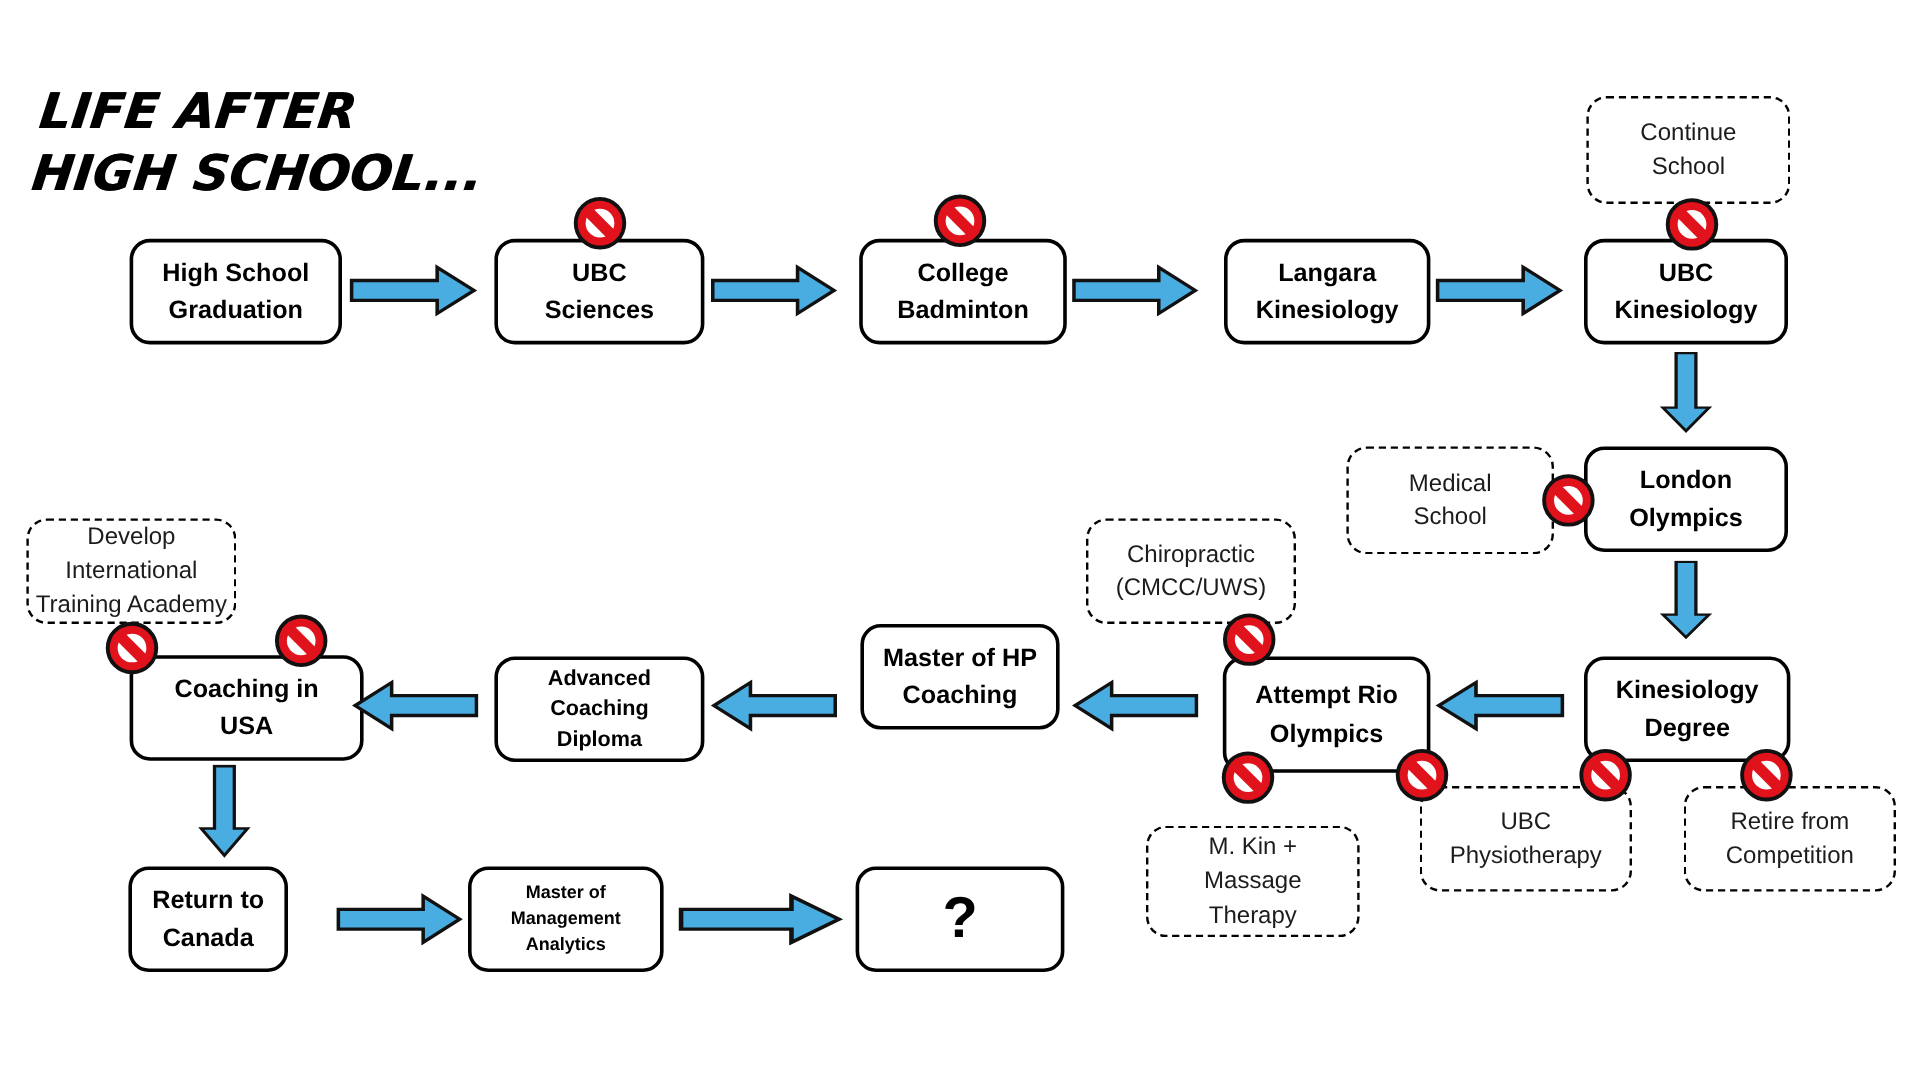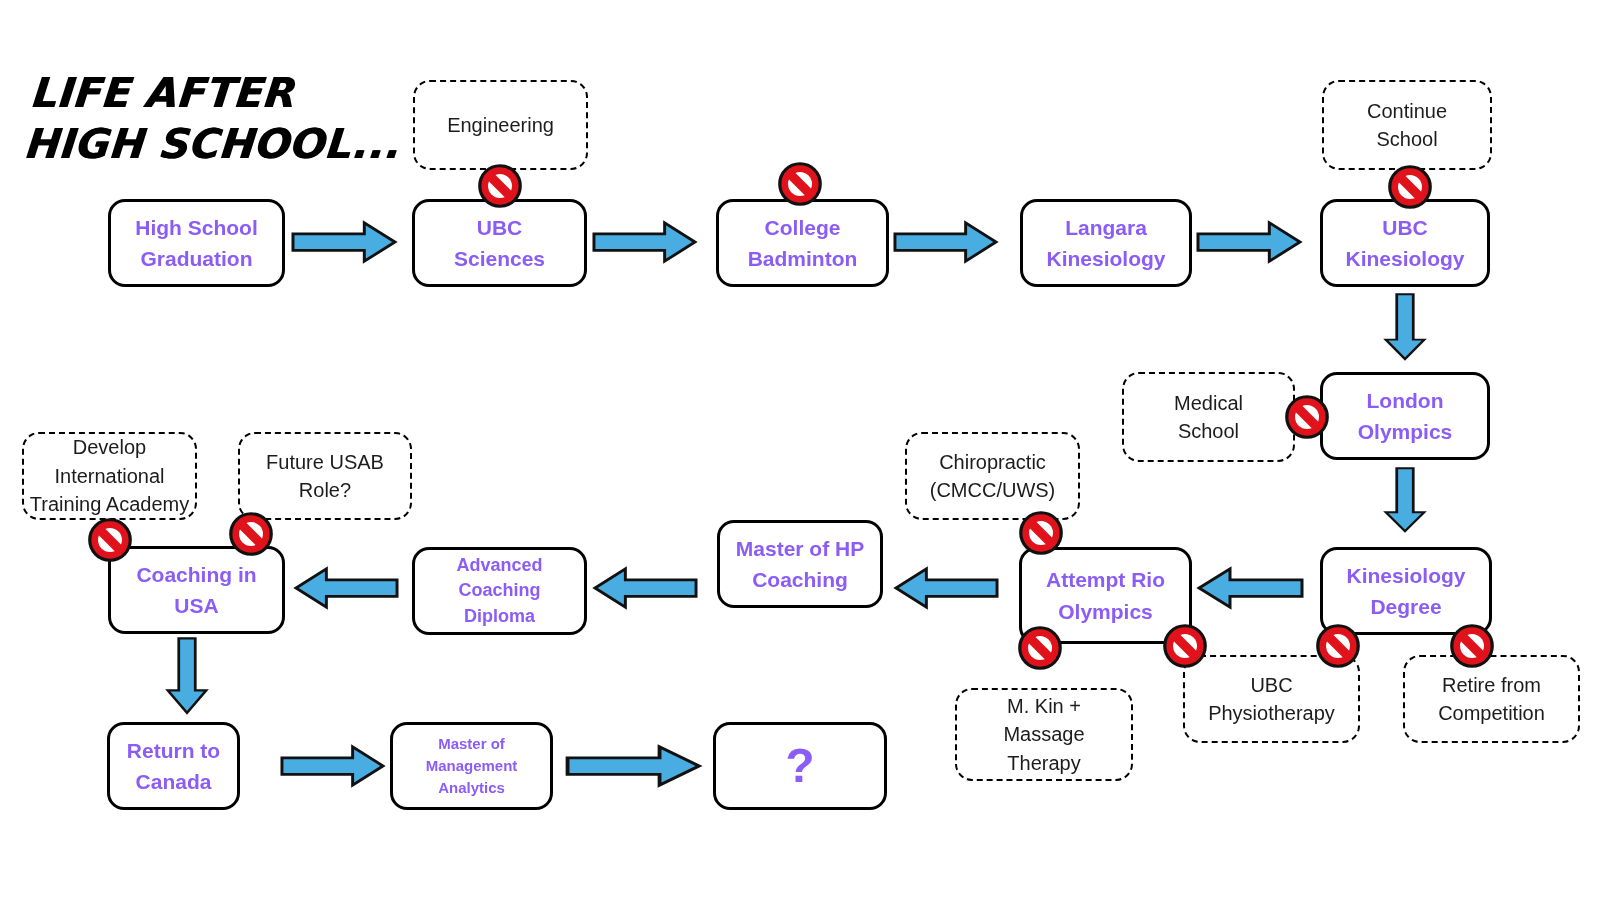--- a/index.html
+++ b/index.html
@@ -5,21 +5,21 @@
   html,body{margin:0;padding:0;background:#fff}
   .canvas{position:relative;width:1600px;height:900px;background:#fff;overflow:hidden;
           font-family:"Liberation Sans",sans-serif}
   .title{position:absolute;left:30px;top:68px;color:#000;
          font-family:"DejaVu Sans",sans-serif;font-weight:bold;font-style:italic;
          font-size:41px;line-height:1.24;letter-spacing:.5px;transform:skewX(-7deg);
          text-shadow:.8px 0 0 #000}
   .node{position:absolute;background:#fff;border:3px solid #000;border-radius:17px;
         display:flex;align-items:center;justify-content:center;text-align:center;
         box-sizing:border-box}
-  .node .lbl{white-space:pre-line;font-weight:bold;font-size:21px;line-height:1.5;color:#8b5cf6}
+  .node .lbl{white-space:pre-line;font-weight:bold;font-size:21px;line-height:1.5;color:#000000}
   .node.dashed{border-style:dashed;border-width:2.5px}
   .node.dashed .lbl{font-weight:normal;color:#1c1c1c;font-size:20px;line-height:1.42}
   .lbl.fs19{font-size:19px}
   .lbl.fs18{font-size:18px;line-height:1.4}
   .lbl.fs17{font-size:15px;line-height:1.45}
   .lbl.fs16{font-size:16.5px;line-height:1.5}
   .lbl.q{font-size:48px;font-weight:600;line-height:1}
   .arrow{position:absolute;overflow:visible}
   .arrow.left{transform:scaleX(-1)}
   .arrow.down{transform:rotate(90deg)}
@@ -84,62 +84,55 @@
   </div>
   <div class="node" style="left:717px;top:520px;width:166px;height:88px">
     <span class="lbl">Master of HP
 Coaching</span>
   </div>
   <div class="node" style="left:412px;top:547px;width:175px;height:88px">
     <span class="lbl fs18">Advanced
 Coaching
 Diploma</span>
   </div>
-  <div class="node" style="left:108px;top:546px;width:177px;height:88px">
+  <div class="node" style="left:108px;top:546px;width:195px;height:88px">
     <span class="lbl">Coaching in
 USA</span>
   </div>
 
   <div class="node" style="left:107px;top:722px;width:133px;height:88px">
     <span class="lbl">Return to
 Canada</span>
   </div>
   <div class="node" style="left:390px;top:722px;width:163px;height:88px">
     <span class="lbl fs17">Master of
 Management
 Analytics</span>
   </div>
   <div class="node" style="left:713px;top:722px;width:174px;height:88px">
     <span class="lbl q">?</span>
   </div>
 
-  <div class="node dashed" style="left:413px;top:80px;width:175px;height:90px">
-    <span class="lbl">Engineering</span>
-  </div>
   <div class="node dashed" style="left:1322px;top:80px;width:170px;height:90px">
     <span class="lbl">Continue
 School</span>
   </div>
   <div class="node dashed" style="left:1122px;top:372px;width:173px;height:90px">
     <span class="lbl">Medical
 School</span>
   </div>
   <div class="node dashed" style="left:22px;top:432px;width:175px;height:88px">
     <span class="lbl fs17">Develop
 International
 Training Academy</span>
   </div>
   <div class="node dashed" style="left:905px;top:432px;width:175px;height:88px">
     <span class="lbl">Chiropractic
 (CMCC/UWS)</span>
   </div>
-  <div class="node dashed" style="left:238px;top:432px;width:174px;height:88px">
-    <span class="lbl">Future USAB
-Role?</span>
-  </div>
   <div class="node dashed" style="left:955px;top:688px;width:178px;height:93px">
     <span class="lbl fs16">M. Kin +
 Massage
 Therapy</span>
   </div>
   <div class="node dashed" style="left:1183px;top:655px;width:177px;height:88px">
     <span class="lbl fs19">UBC
 Physiotherapy</span>
   </div>
   <div class="node dashed" style="left:1403px;top:655px;width:177px;height:88px">

